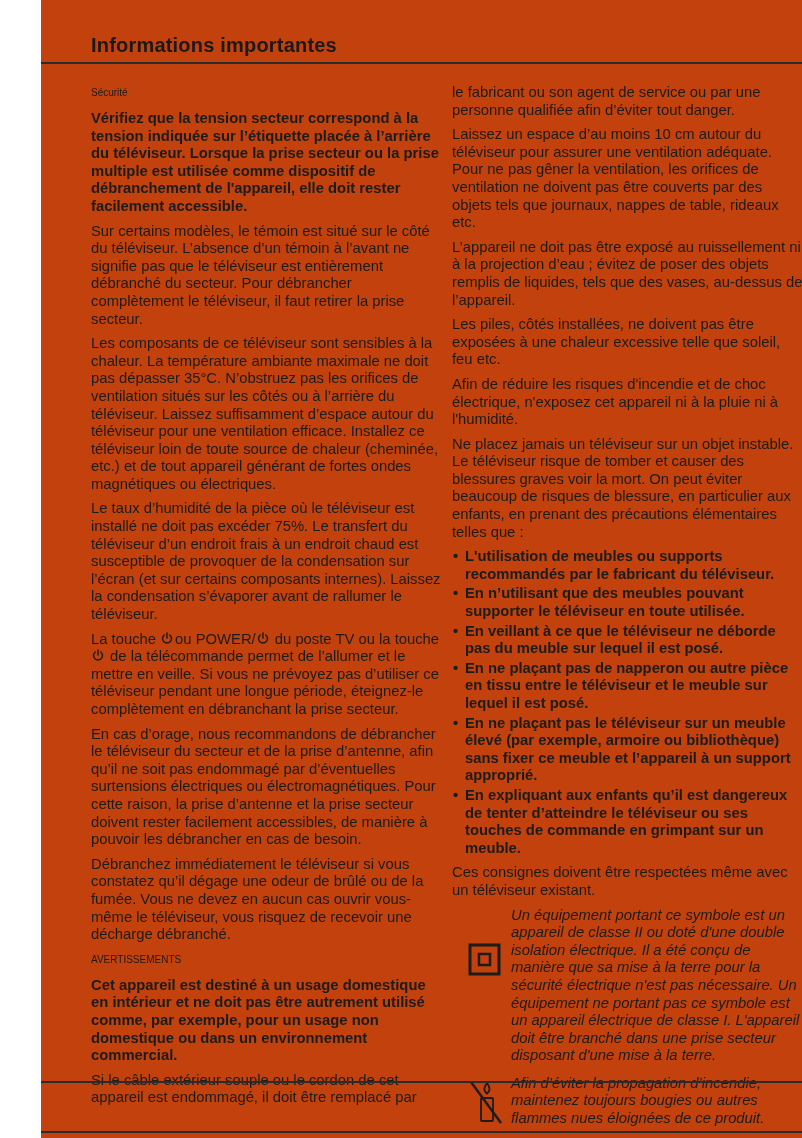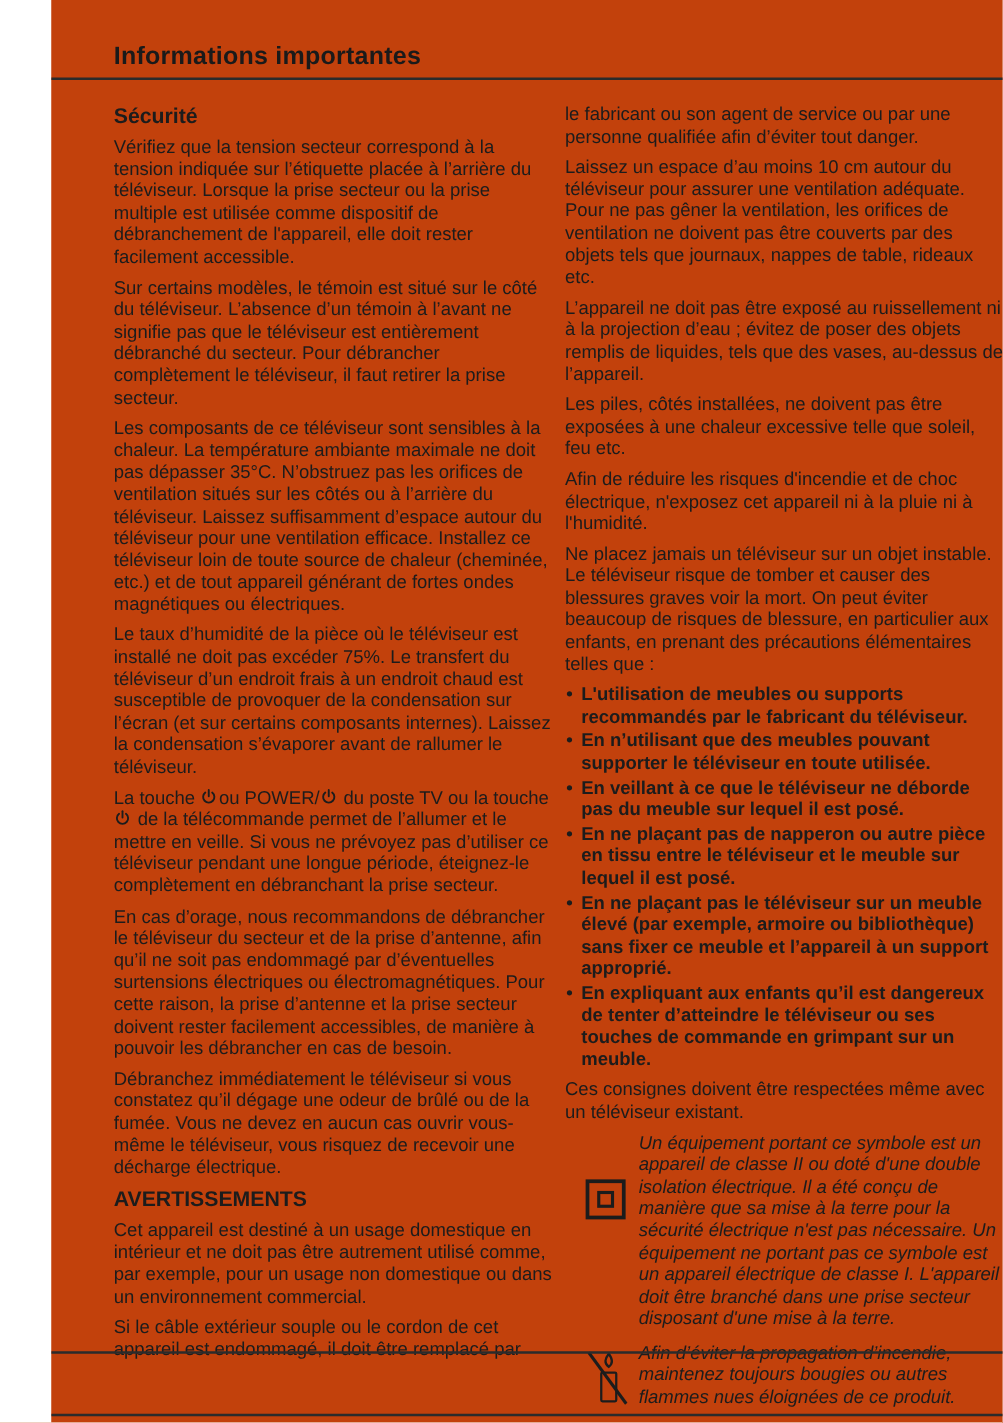--- a/index.html
+++ b/index.html
@@ -19,22 +19,22 @@
     background:#0f0f0f; color:#ffffff; display:flex; align-items:center; justify-content:center;
   }
   .lang-tab span { transform:rotate(-90deg); font-size:12px; font-weight:bold; white-space:nowrap; }
   
   .columns {
     position:absolute; top:84px; left:50px; width:713px;
     display:flex; gap:9px; align-items:flex-start;
   }
   .col { width:352px; flex:0 0 352px; }
   .col p { margin:0 0 7px; font-size:14.8px; line-height:17.6px; }
-  .col h3 { margin:0 0 8px; font-size:17px; line-height:18px; font-weight:bold; }
-  .col h3 + p { margin-top:0; }
+  .col h3 { margin:0 0 8px; font-size:10px; line-height:18px; font-weight:normal; }
+  .col h3 + p { margin-top:0;font-weight:bold; }
   .col h3:not(:first-child) { margin-top:3px; }
   .b { font-weight:normal; }
   
   .col ul { list-style:none; margin:0 0 7px; padding:0; font-size:14.8px; line-height:17.6px;font-weight:bold; }
   .col li { position:relative; padding-left:13px; margin:0 0 2px; }
   .col li::before { content:"\2022"; position:absolute; left:1px; }
   
   .pwr { display:inline-block; width:12px; height:13px; vertical-align:-1px; margin:0 2px 0 1px; }
   .pwr svg { display:block; }
   
@@ -79,21 +79,21 @@
                 <path d="M12 2v10"></path>
                 <path d="M17.5 6a9 9 0 1 1-11 0"></path>
               </g>
             </svg></span><span> du poste TV ou la touche </span><span class="pwr"><svg width="12" height="13" viewBox="0 0 24 26">
               <g fill="none" stroke="#1c1c1c" stroke-width="3" stroke-linecap="round">
                 <path d="M12 2v10"></path>
                 <path d="M17.5 6a9 9 0 1 1-11 0"></path>
               </g>
             </svg></span><span> de la télécommande permet de l’allumer et le mettre en veille. Si vous </span><span class="b">ne prévoyez pas d’utiliser ce téléviseur pendant une longue période, éteignez-le complètement en débranchant</span><span> la prise secteur.</span></p>
         <p><span class="b">En cas d’orage</span><span>, nous recommandons de débrancher le téléviseur du secteur et de la prise d’antenne, afin qu’il ne soit pas endommagé par d’éventuelles surtensions électriques ou électromagnétiques. Pour cette raison, </span><span class="b">la prise d’antenne et la prise secteur</span><span> doivent rester facilement accessibles, de manière à pouvoir les </span><span class="b">débrancher</span><span> en cas de besoin.</span></p>
-        <p><span class="b">Débranchez</span><span> immédiatement le téléviseur si vous constatez qu’il dégage une </span><span class="b">odeur de brûlé</span><span> ou </span><span class="b">de la fumée</span><span>. Vous ne devez en aucun cas ouvrir vous-même le téléviseur, vous risquez de recevoir une </span><span class="b">décharge électrique</span><span>.</span></p>
+        <p><span class="b">Débranchez</span><span> immédiatement le téléviseur si vous constatez qu’il dégage une </span><span class="b">odeur de brûlé</span><span> ou </span><span class="b">de la fumée</span><span>. Vous ne devez en aucun cas ouvrir vous-même le téléviseur, vous risquez de recevoir une </span><span class="b">décharge débranché</span><span>.</span></p>
         <h3>AVERTISSEMENTS</h3>
         <p><span>Cet appareil est destiné à un usage domestique en intérieur et ne doit pas être autrement utilisé comme, par exemple, pour un usage non domestique ou dans un environnement commercial.</span></p>
         <p><span>Si le câble extérieur souple ou le cordon de cet appareil est endommagé, il doit être remplacé par</span></p>
       </section>
     <section class="col" id="col-right">
         <p><span>le fabricant ou son agent de service ou par une personne qualifiée afin d’éviter tout danger.</span></p>
         <p><span>Laissez un espace d’au moins 10 cm autour du téléviseur pour assurer une ventilation adéquate. Pour ne pas gêner la ventilation, les orifices de ventilation ne doivent pas être couverts par des objets tels que journaux, nappes de table, rideaux etc.</span></p>
         <p><span>L’appareil ne doit pas être exposé au ruissellement ni à la projection d’eau ; évitez de poser des objets remplis de liquides, tels que des vases, au-dessus de l’appareil.</span></p>
         <p><span>Les piles, côtés installées, ne doivent pas être exposées à une chaleur excessive telle que soleil, feu etc.</span></p>
         <p><span>Afin de réduire les risques d'incendie et de choc électrique, n'exposez cet appareil ni à la pluie ni à l'humidité.</span></p>

